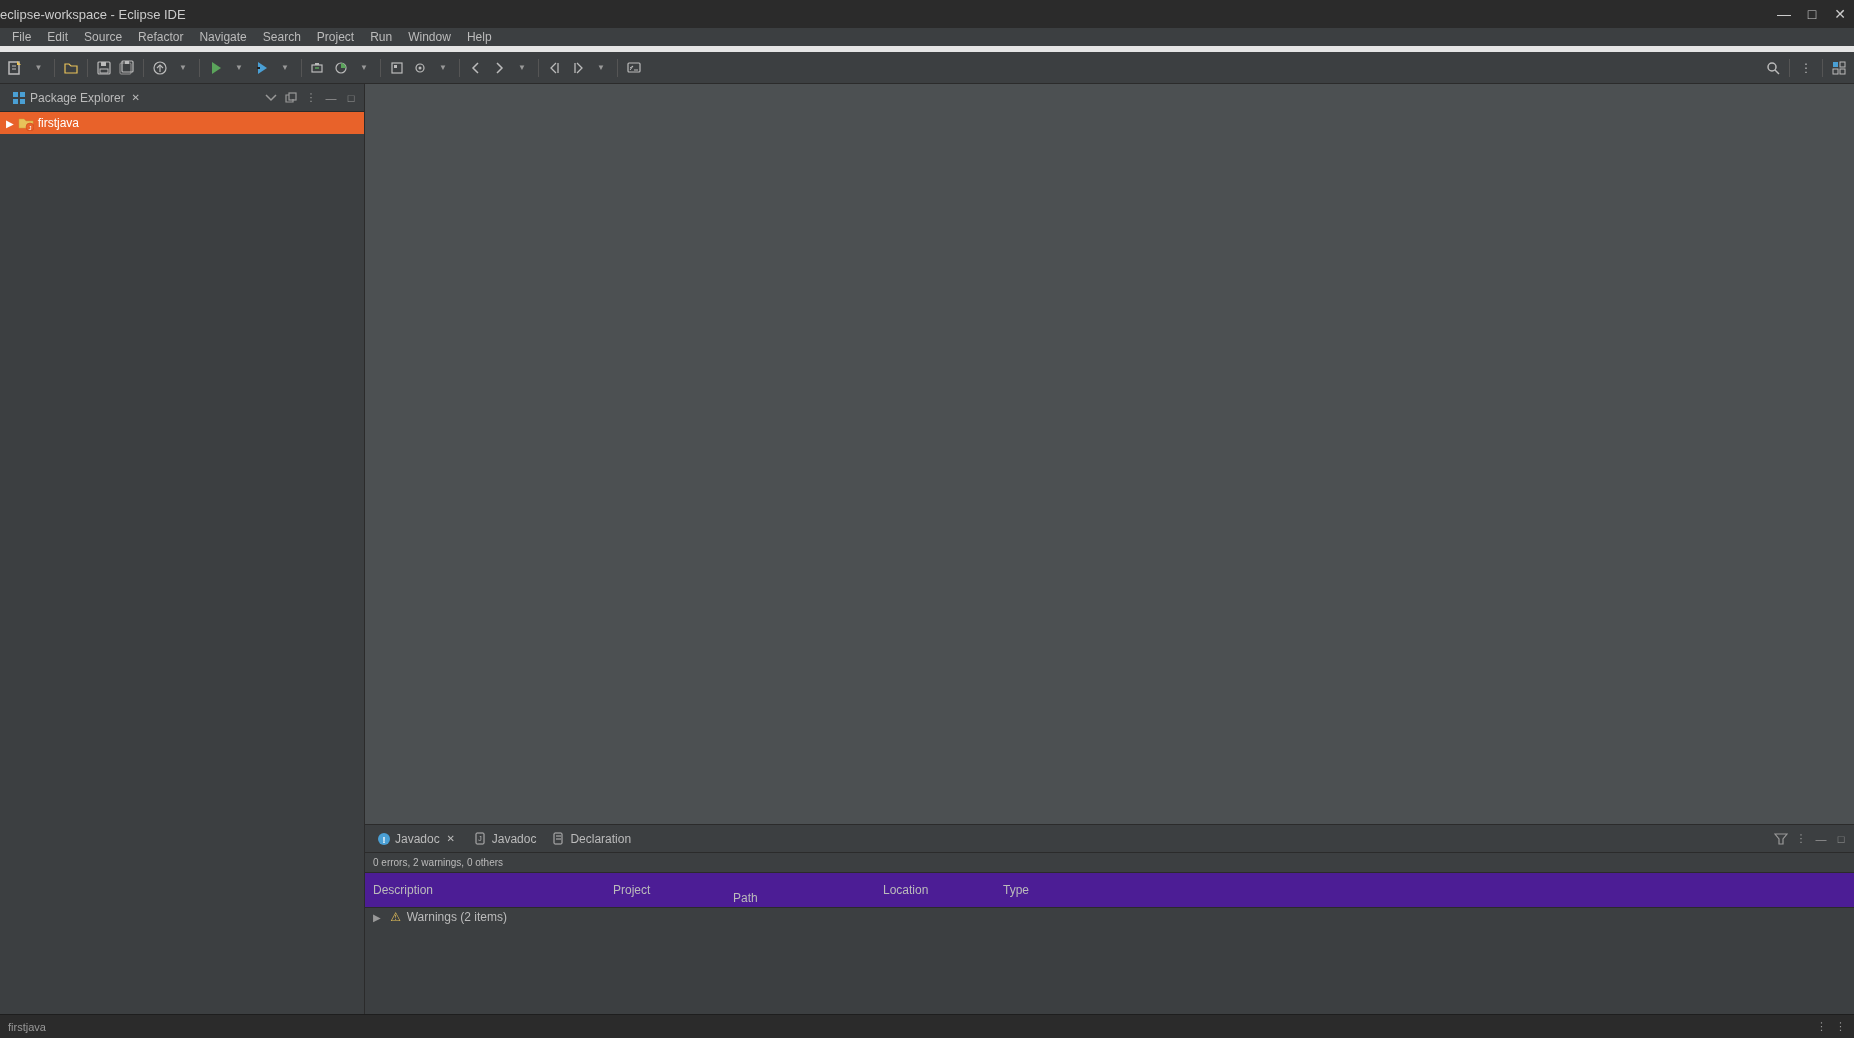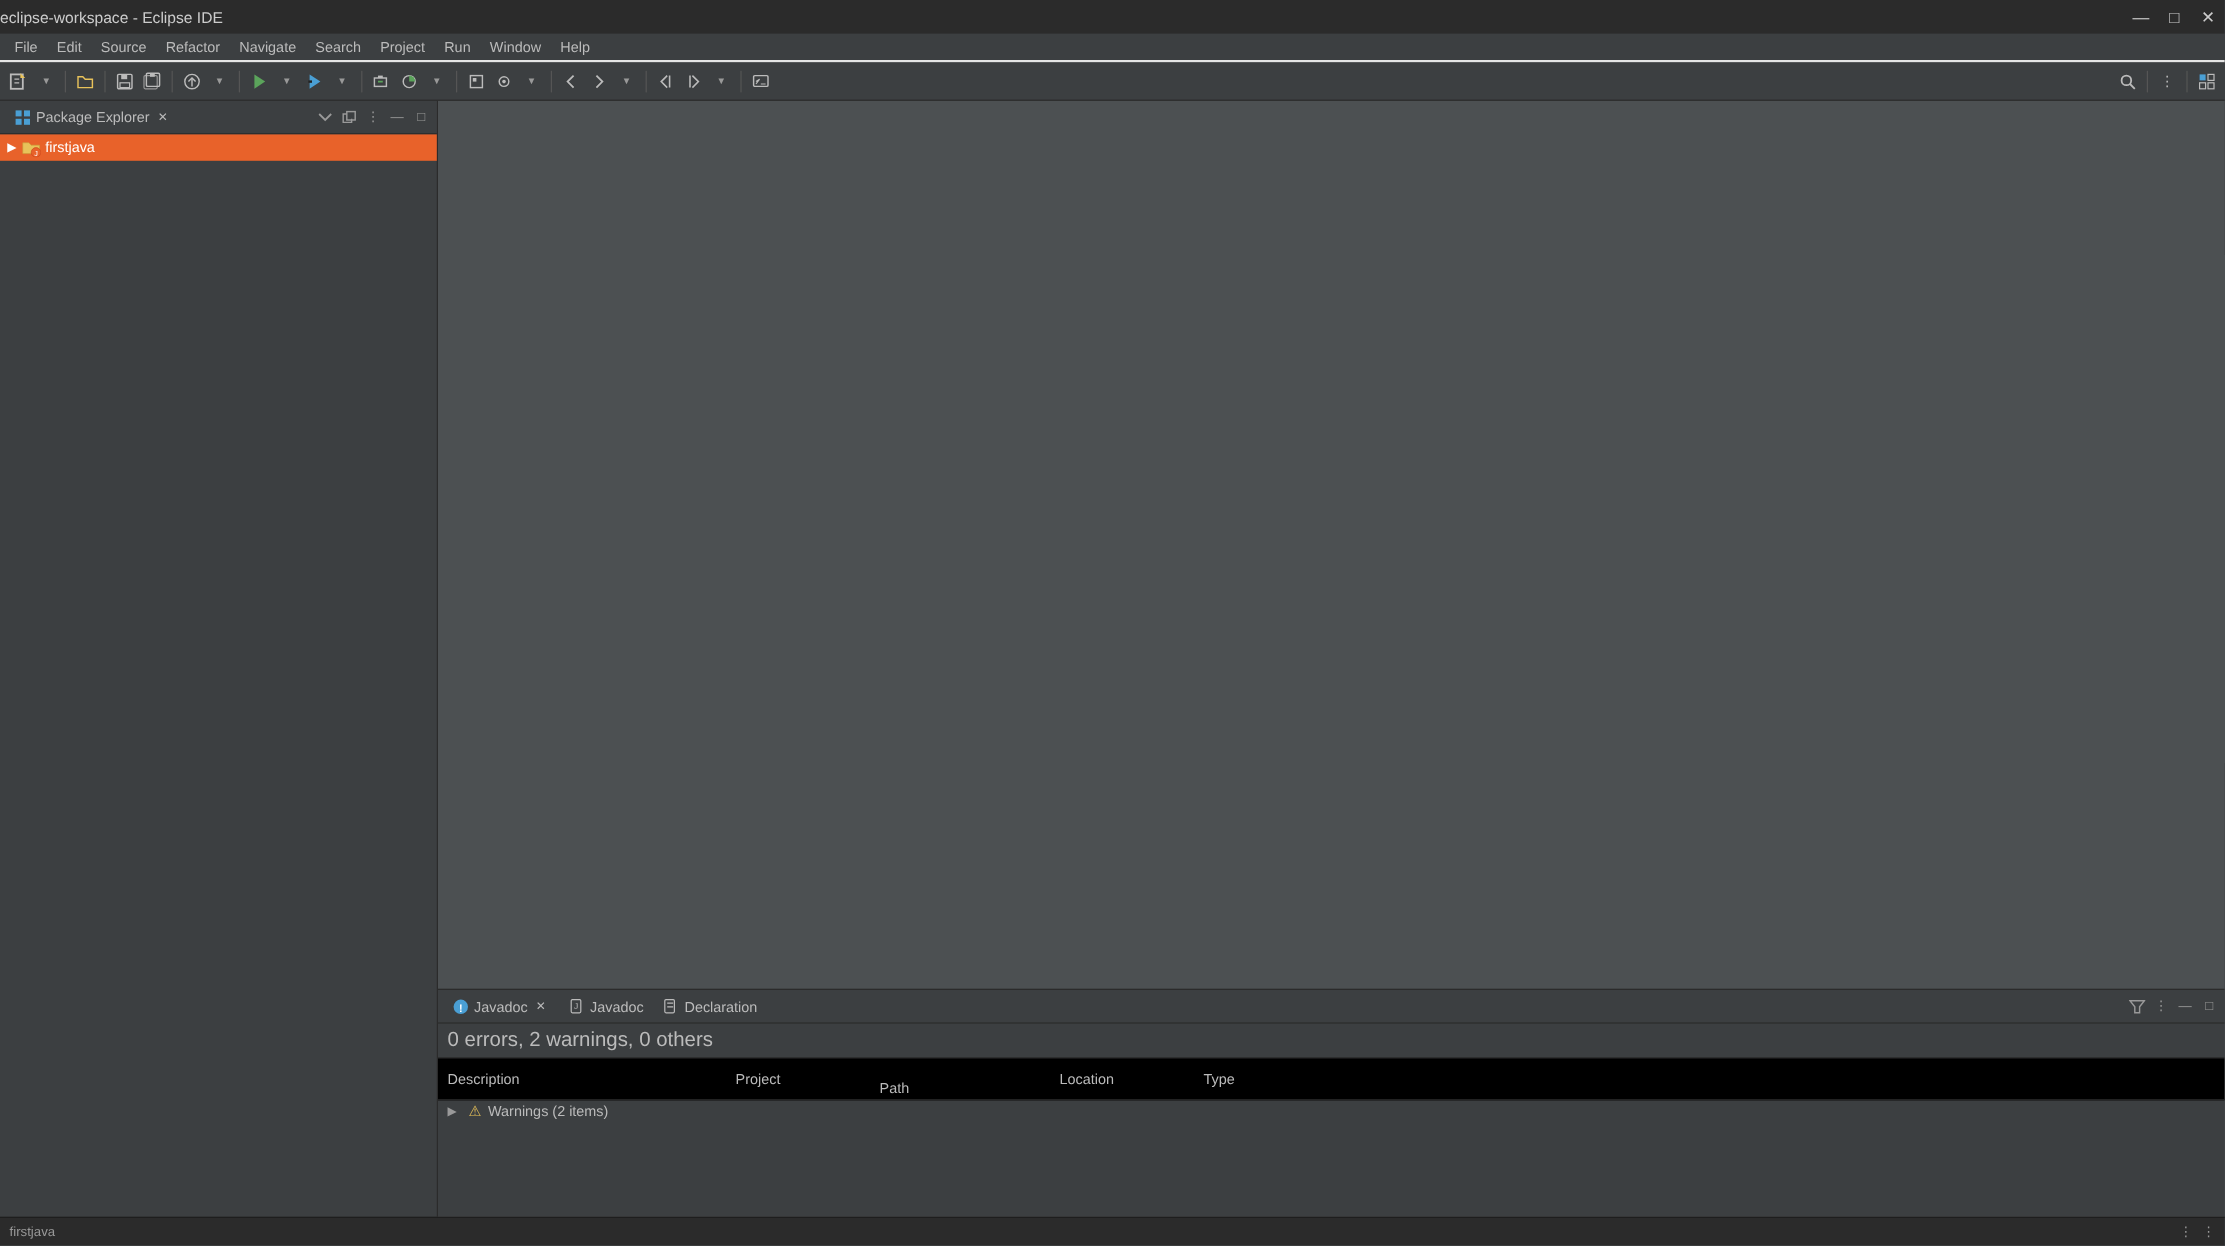--- a/index.html
+++ b/index.html
@@ -45,21 +45,21 @@
       cursor: pointer;
     }
 
     
     .menu-bar {
       background: #3c3f41;
       height: 24px;
       display: flex;
       align-items: center;
       padding: 0 4px;
-      border-bottom: 2px solid #e5e5e5;
+      border-bottom: 6px solid #e5e5e5;
       flex-shrink: 0;
     }
     .menu-item {
       padding: 2px 8px;
       cursor: pointer;
       color: #bbbbbb;
       font-size: 12px;
       height: 100%;
       display: flex;
       align-items: center;
@@ -263,33 +263,33 @@
       display: flex;
       align-items: center;
       justify-content: center;
       cursor: pointer;
       font-size: 11px;
       color: #999;
     }
 
     .problems-summary {
       padding: 4px 8px;
-      font-size: 17px;
+      font-size: 10px;
       color: #bbbbbb;
       border-bottom: 1px solid #2b2b2b;
     }
 
     .problems-table {
       flex: 1;
       overflow: auto;
     }
     .problems-columns {
       display: flex;
       align-items: center;
-      background: #000000;
+      background: #4c1d95;
       border-bottom: 1px solid #2b2b2b;
       padding: 2px 8px;
       font-size: 12px;
       color: #bbbbbb;
     }
     .col-description { width: 240px; flex-shrink: 0; }
     .col-resource { width: 120px; flex-shrink: 0; }
     .col-path { width: 150px; flex-shrink: 0; margin-top: 16px; }
     .col-location { width: 120px; flex-shrink: 0; }
     .col-type { width: 100px; flex-shrink: 0; }

